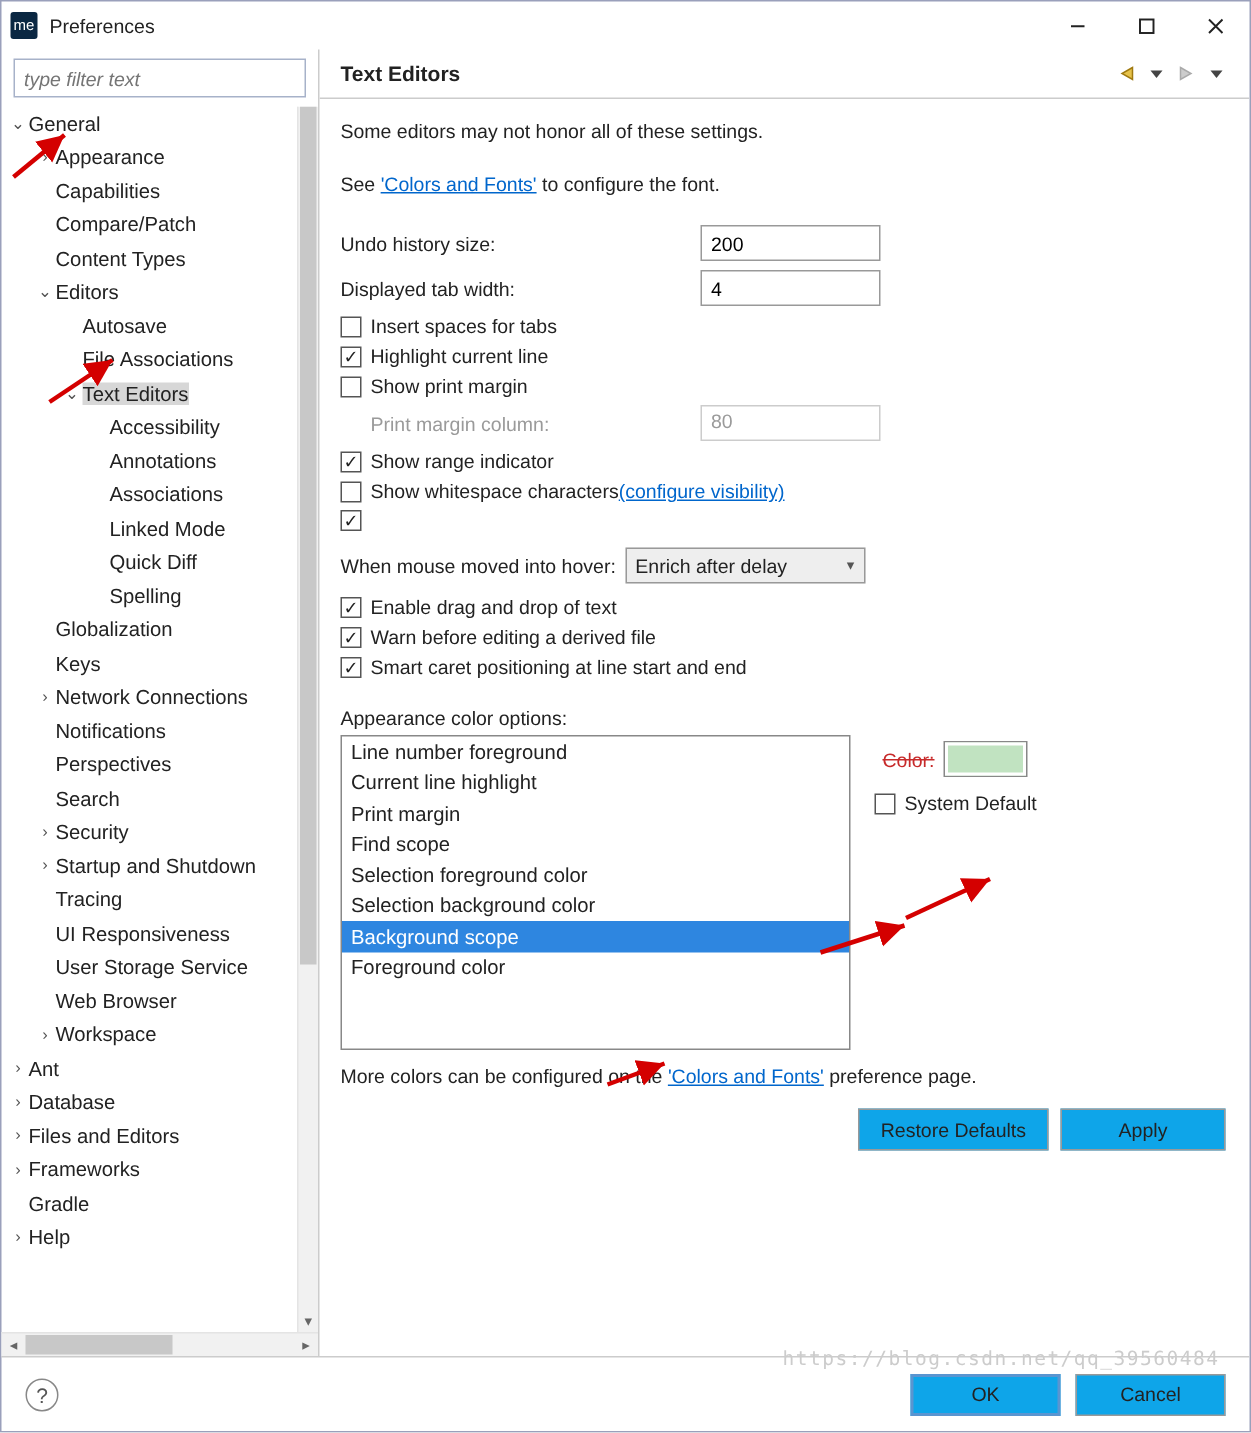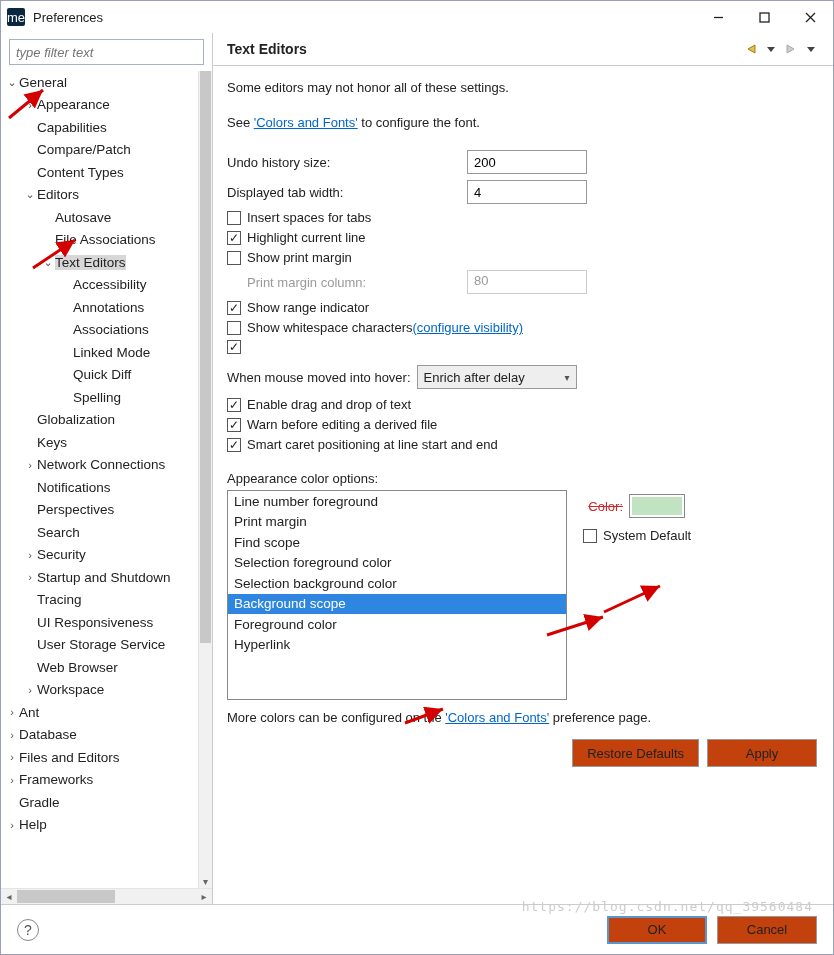--- a/index.html
+++ b/index.html
@@ -22,21 +22,21 @@
     width:834px;height:955px;
     margin:0 auto;
     background:var(--bg);
     border:1px solid #9aa0bb;
     display:flex;flex-direction:column;
     box-shadow:0 2px 10px rgba(0,0,0,.15);
     position:relative;
   }
   
   .titlebar { height:32px;display:flex;align-items:center;padding-left:6px; }
-  .titlebar .icon { width:18px;height:18px;background:#0a2742;color:#fff;font-size:13px;
+  .titlebar .icon { width:18px;height:18px;background:#0a2742;color:#fff;font-size:10px;
     display:flex;align-items:center;justify-content:center;margin-right:8px;border-radius:2px;}
   .titlebar .title { flex:0 0 auto; }
   .titlebar .spacer { flex:1; }
   .winbtn { width:46px;height:32px;display:flex;align-items:center;justify-content:center;
     color:var(--winbtn);font-family:Arial; }
   .winbtn svg { width:11px;height:11px;stroke:#222;fill:none;stroke-width:1.3; }
   
   .content { flex:1;display:flex;min-height:0; }
   
   .sidebar {
@@ -107,21 +107,21 @@
   .listbox .li { padding:1px 6px;height:20.5px;display:flex;align-items:center;white-space:nowrap; }
   .listbox .li.sel { background:var(--blue-sel);color:#fff; }
   .colorside { margin-left:6px;padding-top:4px; }
   .colorside .crow { display:flex;align-items:center;margin-bottom:10px; }
   .colorside .clab { width:50px;text-align:right;margin-right:6px;text-decoration:line-through;color:#c72a2a;}
   .swatch { width:56px;height:24px;border:1px solid #888;}
   .swatch-inner { width:100%;height:100%;border:2px solid #fff; }
   .morecolors { margin-top:10px; }
   .btnrow { display:flex;justify-content:flex-end;gap:8px;margin-top:14px;margin-bottom:0; }
   .btn {
-    min-width:110px;height:28px;border:1px solid #999;background:#c2410c;
+    min-width:110px;height:28px;border:1px solid #999;background:#0ea5e9;
     display:flex;align-items:center;justify-content:center;font-size:13px;padding:0 14px;
   }
   .btn.primary { border:2px solid var(--hl); }
   
   .footer { height:50px;display:flex;align-items:center;padding:0 16px;border-top:1px solid var(--border);justify-content:space-between;}
   .help { width:22px;height:22px;border:1px solid #888;border-radius:50%;
     display:flex;align-items:center;justify-content:center;color:#555;font-size:14px;}
   .footer .btns { display:flex;gap:10px; }
   
   .annot { position:absolute;pointer-events:none; }
@@ -406,27 +406,27 @@
         <div class="cb">
           <span class="box chk"></span>
             <span>Smart caret positioning at line start and end</span>
         </div>
 
         <div class="colorlabel">Appearance color options:</div>
 
         <div class="colorzone">
           <div class="listbox" id="colorlist">
               <div class="li">Line number foreground</div>
+              <div class="li">Current line highlight</div>
               <div class="li">Print margin</div>
               <div class="li">Find scope</div>
               <div class="li">Selection foreground color</div>
               <div class="li">Selection background color</div>
               <div class="li sel">Background scope</div>
               <div class="li">Foreground color</div>
-              <div class="li">Hyperlink</div>
             </div>
           <div class="colorside">
             <div class="crow">
               <span class="clab">Color:</span>
               <div class="swatch">
                 <div class="swatch-inner" id="swatch" style="background: rgb(193, 227, 193);"></div>
               </div>
             </div>
             <div class="cb" style="margin-left:10px">
               <span class="box"></span>

